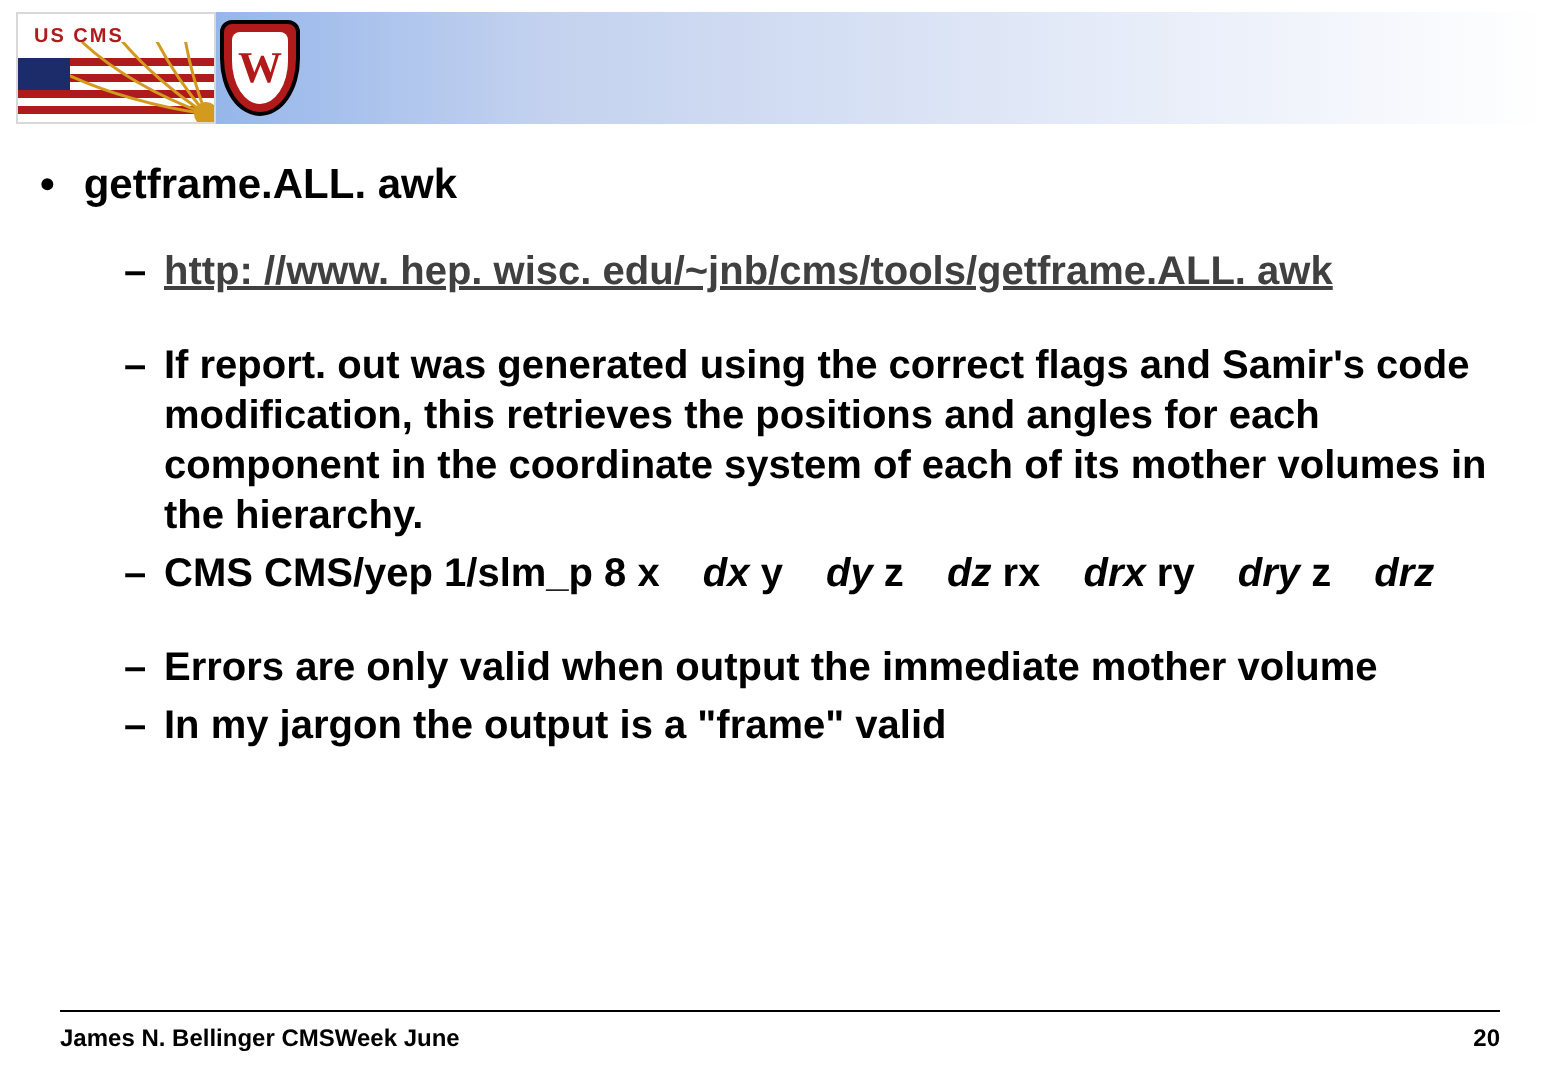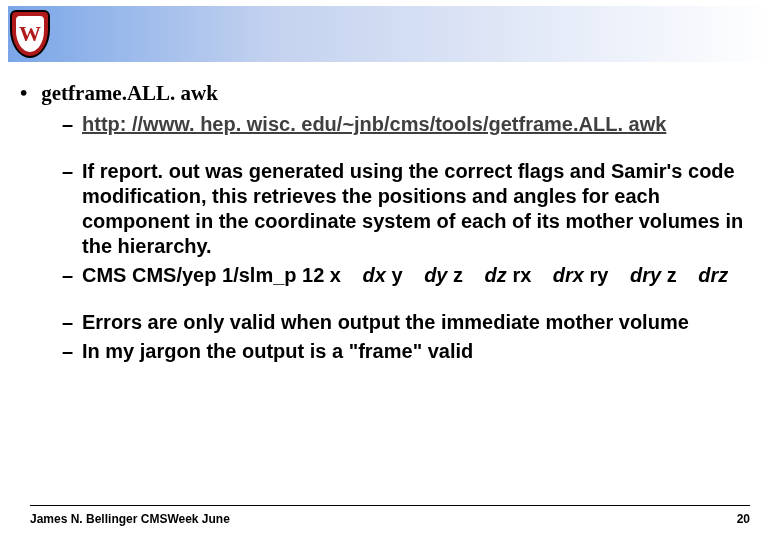--- a/index.html
+++ b/index.html
@@ -79,22 +79,21 @@
 
   .content {
     position: absolute;
     left: 20px; top: 80px; right: 30px;
     font-size: 21px;
     line-height: 1.25;
     font-weight: bold;
   }
 
   .h1-item {
-    margin-bottom: 6px;
-    font-family: Liberation Serif, serif;
+    margin-bottom: 18px;
   }
   .h1-item .bullet { display: inline-block; width: 16px; }
   .h1-item .text { }
 
   .sub-list { margin-left: 42px; font-size: 20px; }
   .sub-item { display: flex; margin-bottom: 22px; }
   .dash { flex: 0 0 20px; }
   .sub-text { flex: 1; }
   .group-tight .sub-item { margin-bottom: 4px; }
   .group { margin-bottom: 22px; }
@@ -114,20 +113,37 @@
     display: flex; justify-content: space-between; align-items: baseline;
     font-size: 12px; font-weight: bold; text-align: center;
   }
 </style>
 </head>
 <body>
 
 <div class="slide">
 
   <div class="title-bar">
+    <div class="logo-left">
+      <span class="uscms-label">US CMS</span>
+      <div class="flag-area"></div>
+      <div class="flag-canton"></div>
+      <div class="cms-rays">
+        <svg width="90" height="60">
+          <g stroke="#d39a1e" stroke-width="1.5" fill="none">
+            <path d="M80 50 Q40 44 10 30"></path>
+            <path d="M80 50 Q42 36 18 14"></path>
+            <path d="M80 50 Q50 30 32 6"></path>
+            <path d="M80 50 Q60 26 50 2"></path>
+            <path d="M80 50 Q70 24 68 0"></path>
+          </g>
+          <circle cx="80" cy="50" r="6" fill="#d39a1e"></circle>
+        </svg>
+      </div>
+    </div>
 
 
     <div class="logo-right">
       <div class="crest">
         <div class="inner">
           <span class="w">W</span>
         </div>
       </div>
     </div>
   </div>
@@ -149,21 +165,21 @@
       </div>
 
       <div class="group group-tight">
         <div class="sub-item">
           <span class="dash">–</span>
           <span class="sub-text">If report. out was generated using the correct flags and Samir's code modification, this retrieves the positions and angles for each component in the coordinate system of each of its mother volumes in the hierarchy.</span>
         </div>
         <div class="sub-item">
           <span class="dash">–</span>
           <span class="sub-text">
-            <span>CMS CMS/yep 1/slm_p 12  x </span><span class="italic">dx</span><span> y </span><span class="italic">dy</span><span> z </span><span class="italic">dz</span><span> rx </span><span class="italic">drx</span><span> ry </span><span class="italic">dry</span><span> z </span><span class="italic">drz</span>
+            <span>CMS CMS/yep 1/slm_p 8  x </span><span class="italic">dx</span><span> y </span><span class="italic">dy</span><span> z </span><span class="italic">dz</span><span> rx </span><span class="italic">drx</span><span> ry </span><span class="italic">dry</span><span> z </span><span class="italic">drz</span>
           </span>
         </div>
       </div>
 
       <div class="group group-tight">
         <div class="sub-item">
           <span class="dash">–</span>
           <span class="sub-text">Errors are only valid when output the immediate mother volume</span>
         </div>
         <div class="sub-item">

